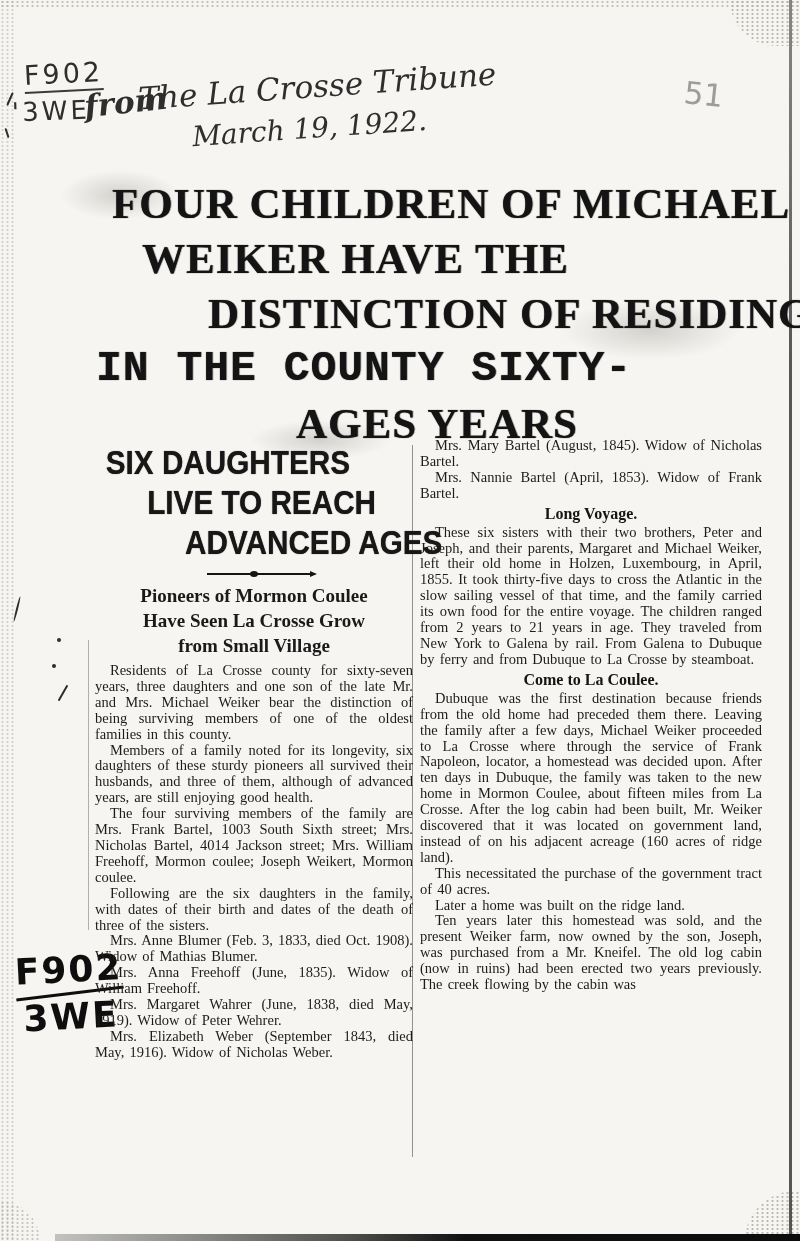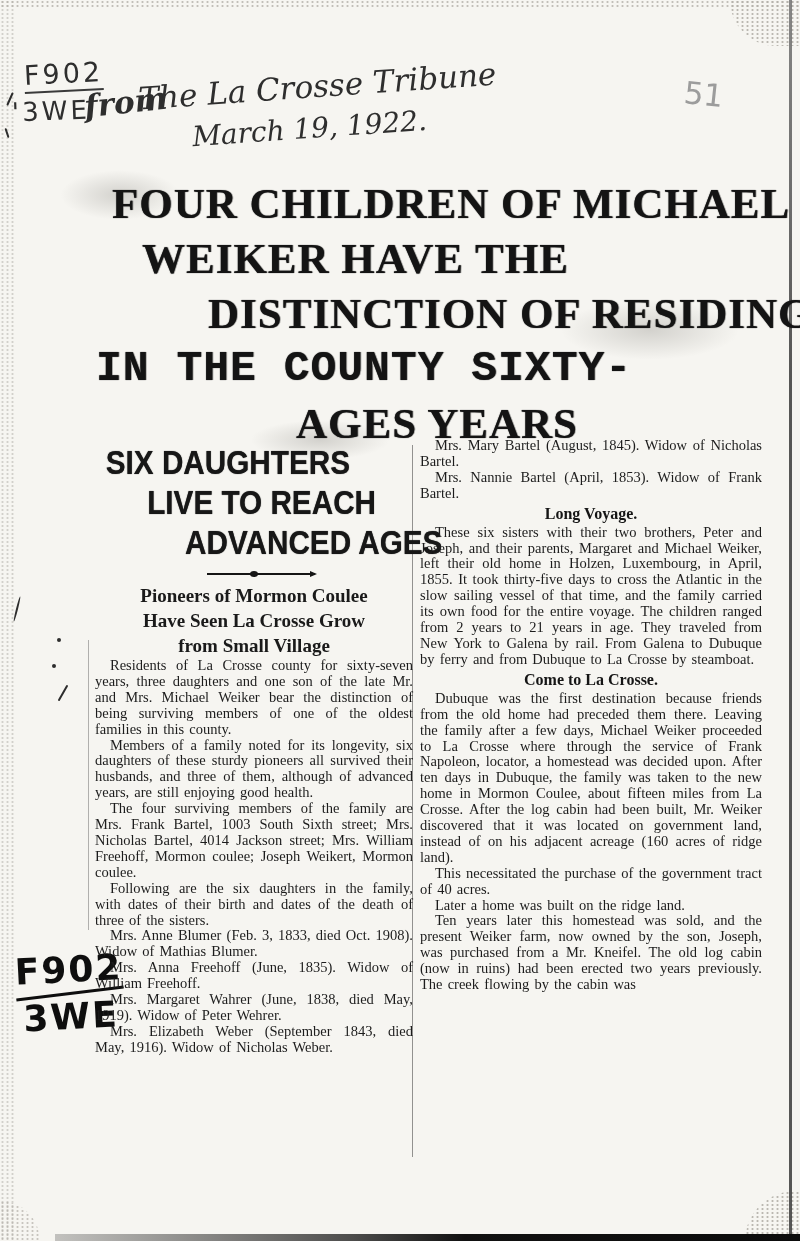--- a/index.html
+++ b/index.html
@@ -60,21 +60,21 @@
   .kicker{font-family:"Liberation Sans",sans-serif;font-weight:bold;color:#171717;transform:scaleX(.9);transform-origin:left top;}
   .kicker .kl{font-size:33px;line-height:40px;white-space:nowrap;text-shadow:0 0 1px rgba(0,0,0,.8);}
   .kl1{padding-left:12px;}
   .kl2{padding-left:58px;}
   .kl3{padding-left:100px;}
 
   .kicker-rule{position:relative;width:108px;height:2px;background:#151515;margin:10px 0 8px 112px;}
   .kicker-rule:after{content:"";position:absolute;right:-2px;top:-2px;border-left:7px solid #151515;border-top:3px solid transparent;border-bottom:3px solid transparent;}
   .kicker-rule:before{content:"";position:absolute;left:40%;top:-2px;width:8px;height:6px;background:#151515;border-radius:50%;}
 
-  .deck{font-family:"Liberation Serif",serif;font-weight:bold;font-size:19px;line-height:25px;text-align:center;color:#1a1a1a;}
+  .deck{font-family:"Liberation Serif",serif;font-weight:bold;font-size:19px;line-height:25px;text-align:center;color:#1a1a1a;margin-bottom:5px;}
 
   .body-copy p.para{margin:0;font-size:14.5px;line-height:15.9px;text-align:justify;text-indent:15px;word-spacing:1.5px;color:#1c1c1c;}
   .body-copy p.para:first-child{text-indent:15px;}
   .body-copy h4.subhead{margin:2px 0 2px 0;font-size:16px;line-height:19px;text-align:center;font-family:Liberation Serif, serif;color:#151515;}
 </style>
 </head>
 <body>
 
 <div class="page">
 
@@ -141,21 +141,21 @@
         <p class="para">Mrs. Elizabeth Weber (September 1843, died May, 1916). Widow of Nicholas Weber.</p>
       </div>
   </div>
 
   <div class="col col-right">
     <div class="body-copy">
         <p class="para">Mrs. Mary Bartel (August, 1845). Widow of Nicholas Bartel.</p>
         <p class="para">Mrs. Nannie Bartel (April, 1853). Widow of Frank Bartel.</p>
         <h4 class="subhead">Long Voyage.</h4>
         <p class="para">These six sisters with their two brothers, Peter and Joseph, and their parents, Margaret and Michael Weiker, left their old home in Holzen, Luxembourg, in April, 1855. It took thirty-five days to cross the Atlantic in the slow sailing vessel of that time, and the family carried its own food for the entire voyage. The children ranged from 2 years to 21 years in age. They traveled from New York to Galena by rail. From Galena to Dubuque by ferry and from Dubuque to La Crosse by steamboat.</p>
-        <h4 class="subhead">Come to La Crosse.</h4>
+        <h4 class="subhead">Come to La Coulee.</h4>
         <p class="para">Dubuque was the first destination because friends from the old home had preceded them there. Leaving the family after a few days, Michael Weiker proceeded to La Crosse where through the service of Frank Napoleon, locator, a homestead was decided upon. After ten days in Dubuque, the family was taken to the new home in Mormon Coulee, about fifteen miles from La Crosse. After the log cabin had been built, Mr. Weiker discovered that it was located on government land, instead of on his adjacent acreage (160 acres of ridge land).</p>
         <p class="para">This necessitated the purchase of the government tract of 40 acres.</p>
         <p class="para">Later a home was built on the ridge land.</p>
         <p class="para">Ten years later this homestead was sold, and the present Weiker farm, now owned by the son, Joseph, was purchased from a Mr. Kneifel. The old log cabin (now in ruins) had been erected two years previously. The creek flowing by the cabin was</p>
       </div>
   </div>
 
 </div>
 
 </body></html>

